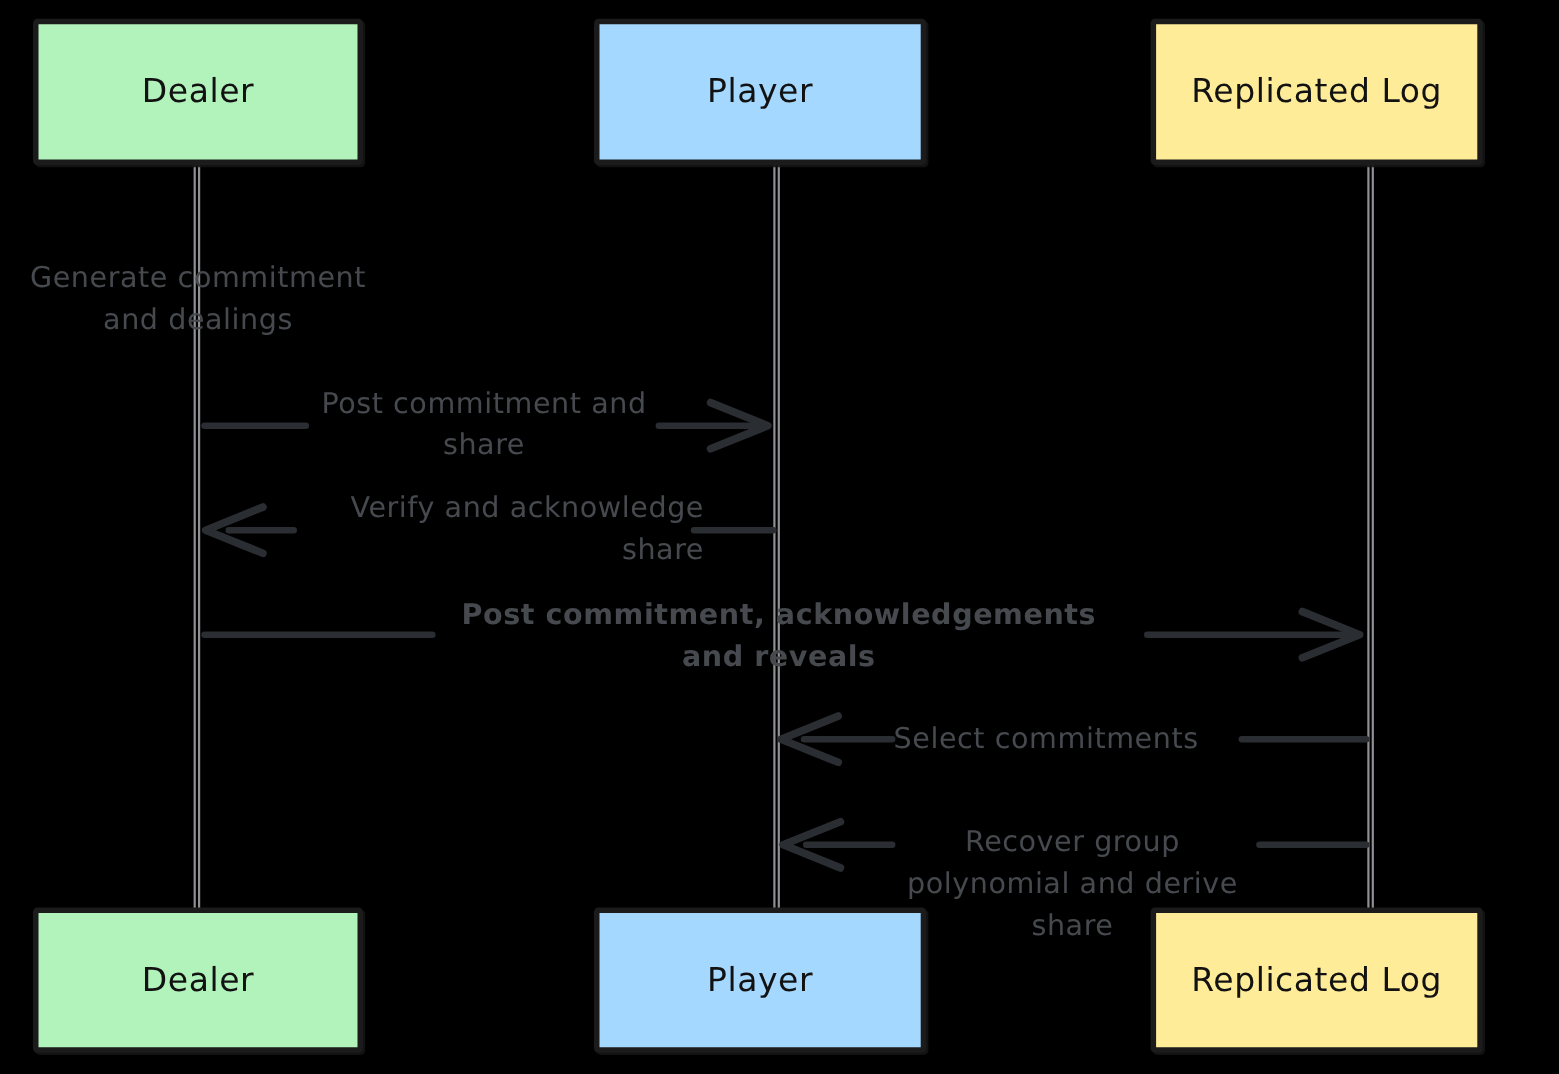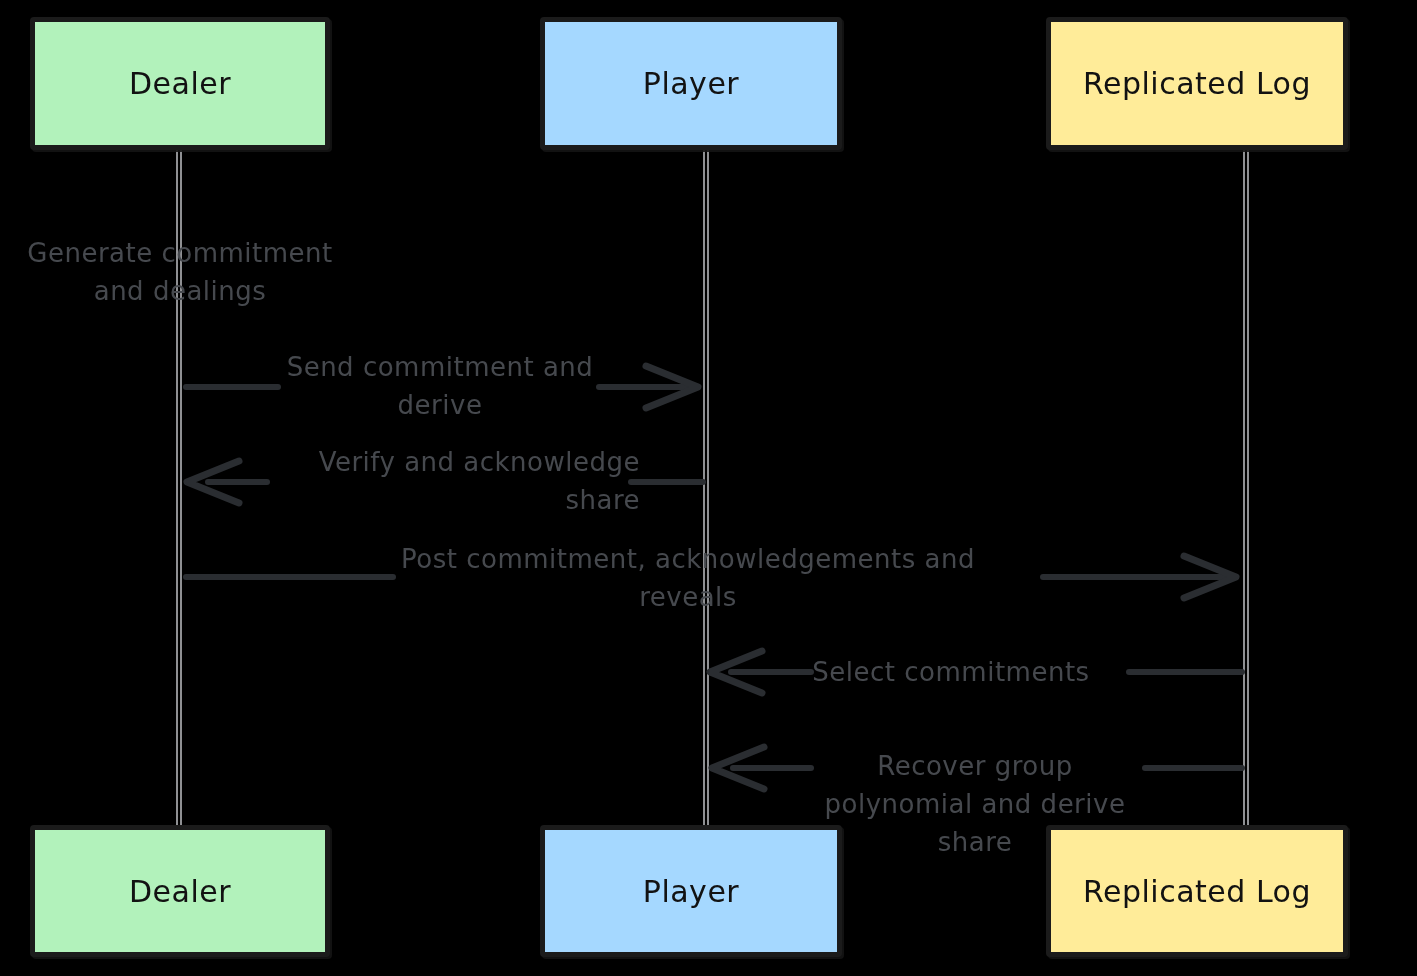--- a/index.html
+++ b/index.html
@@ -83,21 +83,21 @@
   .m2 .head { left: 636px; top: 359px; }
 
   
   .m3 .head { left: 179px; top: 454px; }
   .m3 .segL { left: 205px; top: 479px; width: 65px; }
   .m3 .msg-label { left: 260px; top: 443px; width: 380px; text-align: right; }
   .m3 .segR { left: 628px; top: 479px; width: 78px; }
 
   
   .m4 .segL { left: 183px; top: 574px; width: 213px; }
-  .m4 .msg-label { left: 388px; top: 540px; width: 600px; }
+  .m4 .msg-label { left: 408px; top: 540px; width: 600px; font-weight: bold; }
   .m4 .segR { left: 1040px; top: 574px; width: 190px; }
   .m4 .head { left: 1174px; top: 549px; }
 
   
   .m5 .head { left: 702px; top: 644px; }
   .m5 .segL { left: 728px; top: 669px; width: 86px; }
   .m5 .msg-label { left: 791px; top: 653px; width: 320px; }
   .m5 .segR { left: 1126px; top: 669px; width: 119px; }
 
   
@@ -124,21 +124,21 @@
   <div class="actor-box top yellow replog">
     <span class="actor-label">Replicated Log</span>
   </div>
 
   <div class="message m1">
     <div class="msg-label">Generate commitment and dealings</div>
   </div>
 
   <div class="message m2">
     <div class="seg segL"></div>
-    <div class="msg-label">Send commitment and derive</div>
+    <div class="msg-label">Post commitment and share</div>
     <div class="seg segR"></div>
     <div class="head">
       <svg width="70" height="56" viewBox="0 0 70 56">
           <path d="M10 7 L62 28 L10 49" fill="none" stroke="#2a2d31" stroke-width="7" stroke-linecap="round" stroke-linejoin="round"></path>
         </svg>
     </div>
   </div>
 
   <div class="message m3">
     <div class="head">

